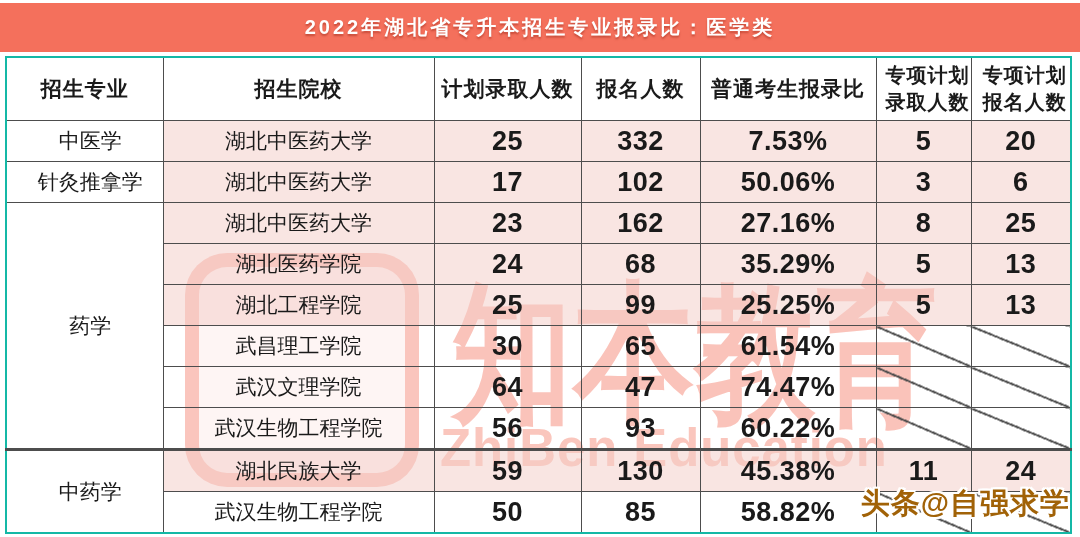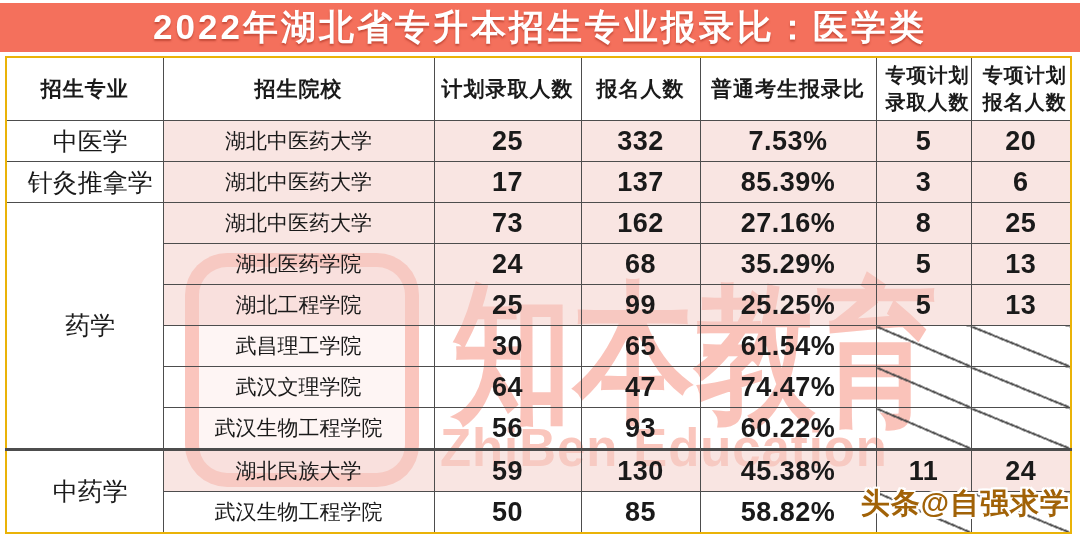--- a/index.html
+++ b/index.html
@@ -6,21 +6,21 @@
   body{
     width:1080px;height:537px;position:relative;overflow:hidden;
     background:#ffffff;
     font-family:"Liberation Sans","DejaVu Sans",sans-serif;
   }
   
   .title-bar{
     position:absolute;top:3px;left:0;width:1080px;height:49px;
     background:#F4705C;
     display:flex;align-items:center;justify-content:center;
-    color:#ffffff;font-size:35px;font-weight:bold;letter-spacing:3px;
+    color:#ffffff;font-size:20px;font-weight:bold;letter-spacing:3px;
     text-shadow:0 2px 2px rgba(160,45,30,0.55);
     z-index:4;
   }
   
   .watermark{position:absolute;inset:0;z-index:1;pointer-events:none;color:#F2705B;}
   .wm-seal{
     position:absolute;left:185px;top:253px;width:206px;height:206px;
     border:14px solid rgba(242,124,104,0.40);border-radius:42px;
     background:rgba(246,160,145,0.10);
   }
@@ -40,27 +40,27 @@
   
   .tbl-wrap{position:absolute;top:56px;left:5px;z-index:2;}
   table{border-collapse:collapse;table-layout:fixed;width:1065px;}
   col.c1{width:157px;} col.c2{width:271px;} col.c3{width:147px;}
   col.c4{width:119px;} col.c5{width:176px;} col.c6{width:95px;} col.c7{width:100px;}
   th,td{
     border:1.5px solid #4d4d4d;
     text-align:center;vertical-align:middle;
     padding:0;overflow:hidden;color:#1a1a1a;
   }
-  table{border:2px solid #eab308;}
+  table{border:2px solid #14b8a6;}
   thead th{height:62px;font-size:21px;font-weight:bold;background:transparent;letter-spacing:1px;}
   thead .stack{line-height:27px;font-size:20px;padding-left:8px;}
   tbody td{height:40px;font-size:21px;}
   td.num{font-size:27px;font-weight:bold;letter-spacing:0.5px;}
   tr.pink td{background:rgba(243,206,200,0.52);}
-  td.major{background:#ffffff !important;font-size:25px;padding-left:11px;}
+  td.major{background:#ffffff !important;font-size:21px;padding-left:11px;}
   tr.thick-top td{border-top-width:3px;}
   td.diag{
     background-image:linear-gradient(to bottom left,
       transparent calc(50% - 1px), #4d4d4d calc(50% - 1px),
       #4d4d4d calc(50% + 1px), transparent calc(50% + 1px));
   }
   
   .credit{
     position:absolute;top:484px;right:10px;z-index:10;
     font-size:29px;font-weight:bold;color:#a16207;letter-spacing:1px;
@@ -118,29 +118,29 @@
       <td class="num">25</td>
       <td class="num">332</td>
       <td class="num">7.53%</td>
       <td class="num">5</td>
       <td class="num">20</td>
     </tr>
     <tr class="pink">
       <td class="major">针灸推拿学</td>
       <td>湖北中医药大学</td>
       <td class="num">17</td>
-      <td class="num">137</td>
-      <td class="num">85.39%</td>
+      <td class="num">102</td>
+      <td class="num">50.06%</td>
       <td class="num">3</td>
       <td class="num">6</td>
     </tr>
     <tr class="pink">
       <td class="major" rowspan="6">药学</td>
       <td>湖北中医药大学</td>
-      <td class="num">73</td>
+      <td class="num">23</td>
       <td class="num">162</td>
       <td class="num">27.16%</td>
       <td class="num">8</td>
       <td class="num">25</td>
     </tr>
     <tr class="pink">
       <td>湖北医药学院</td>
       <td class="num">24</td>
       <td class="num">68</td>
       <td class="num">35.29%</td>

